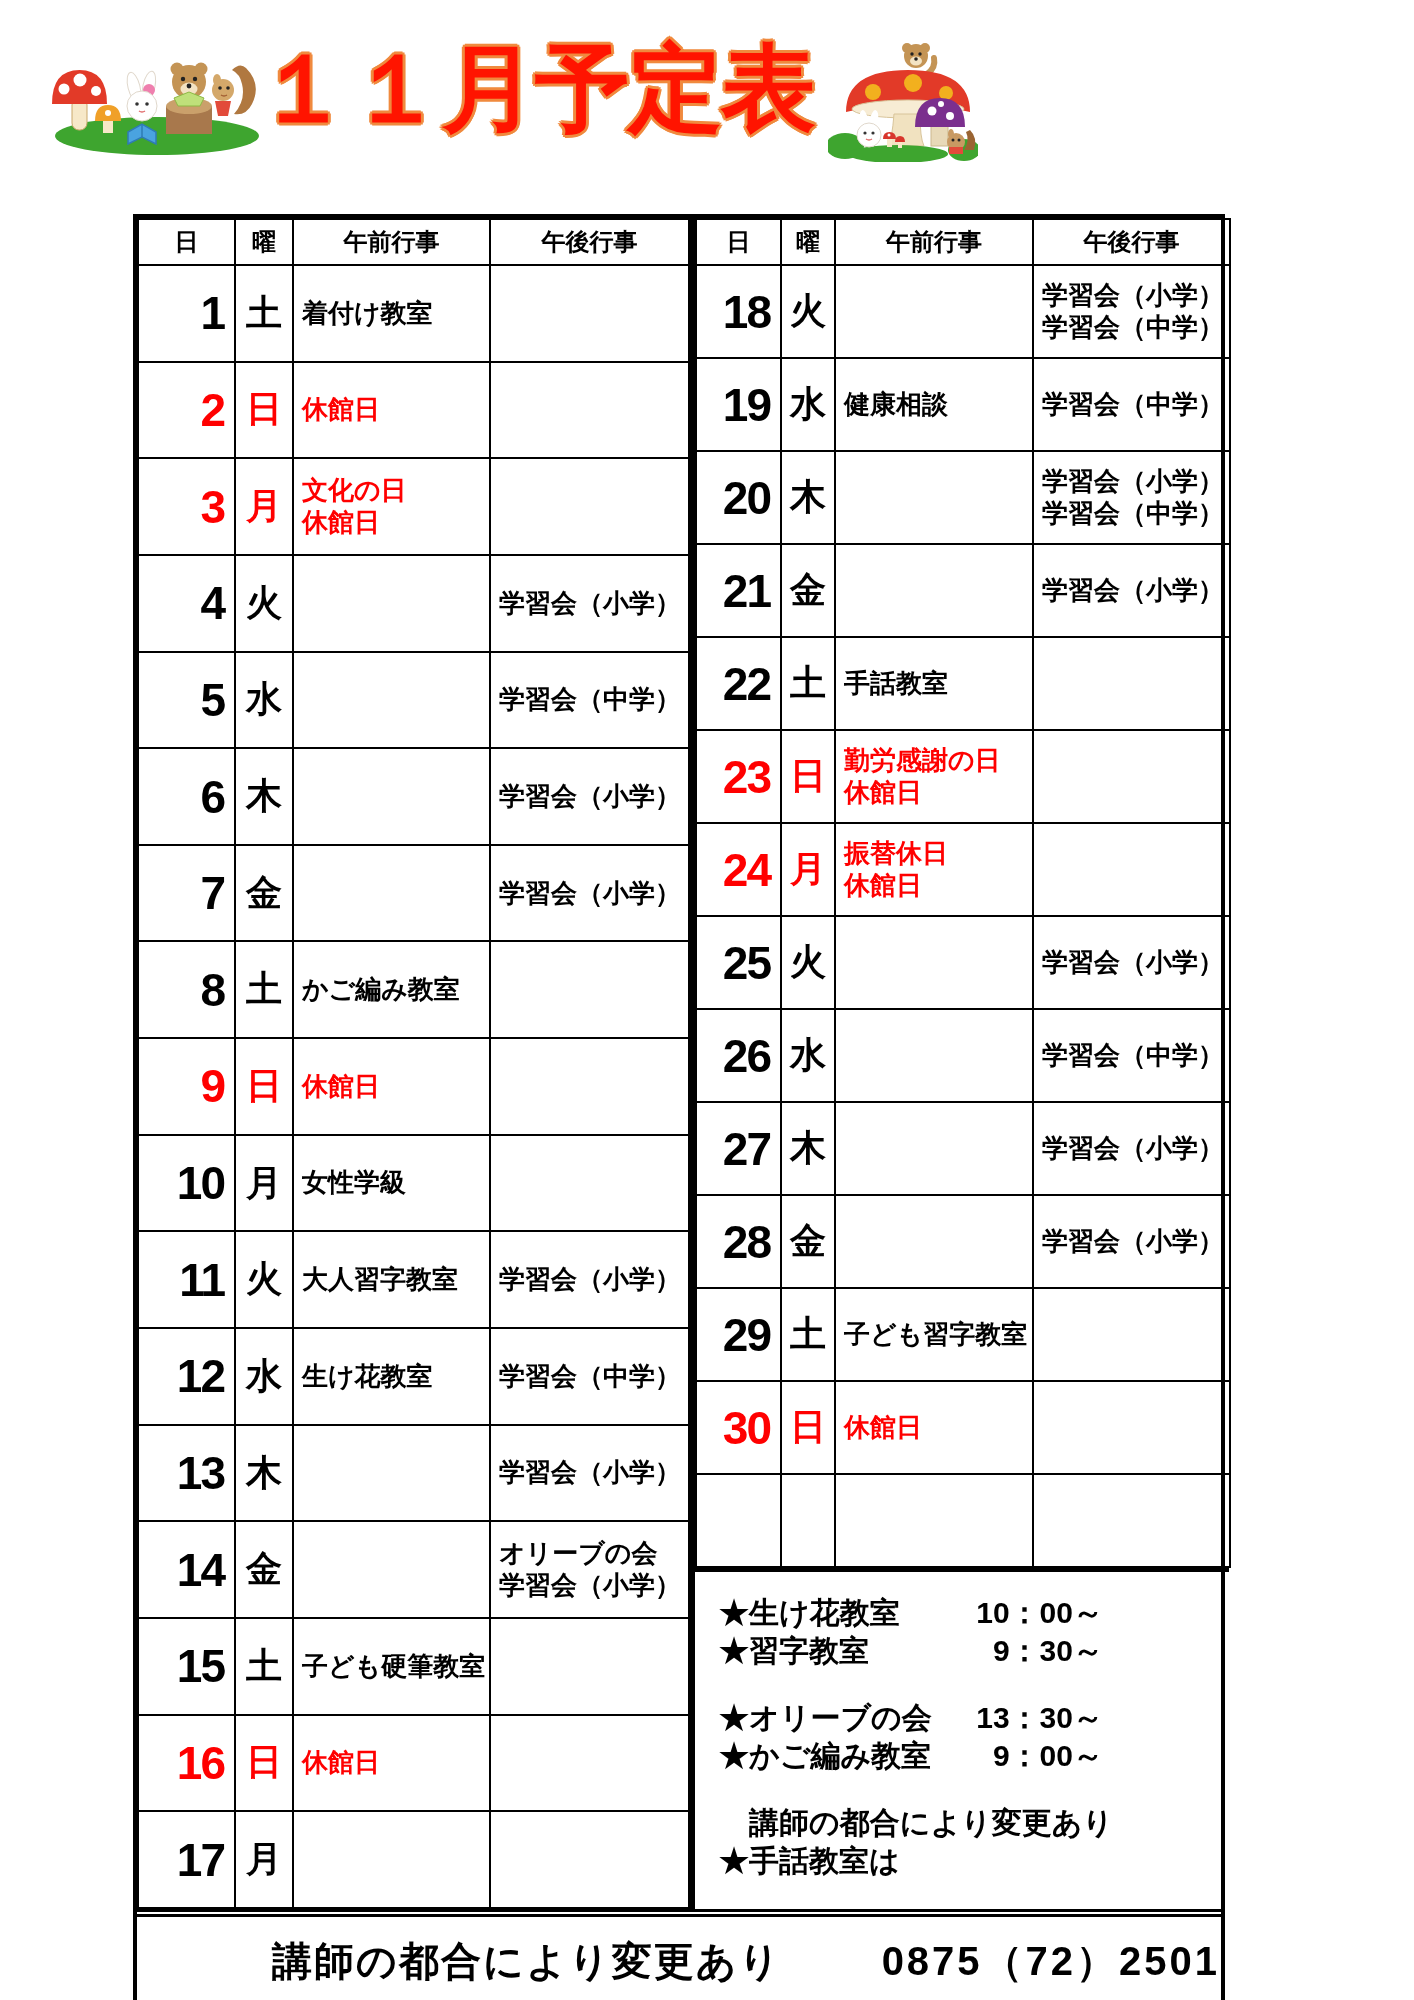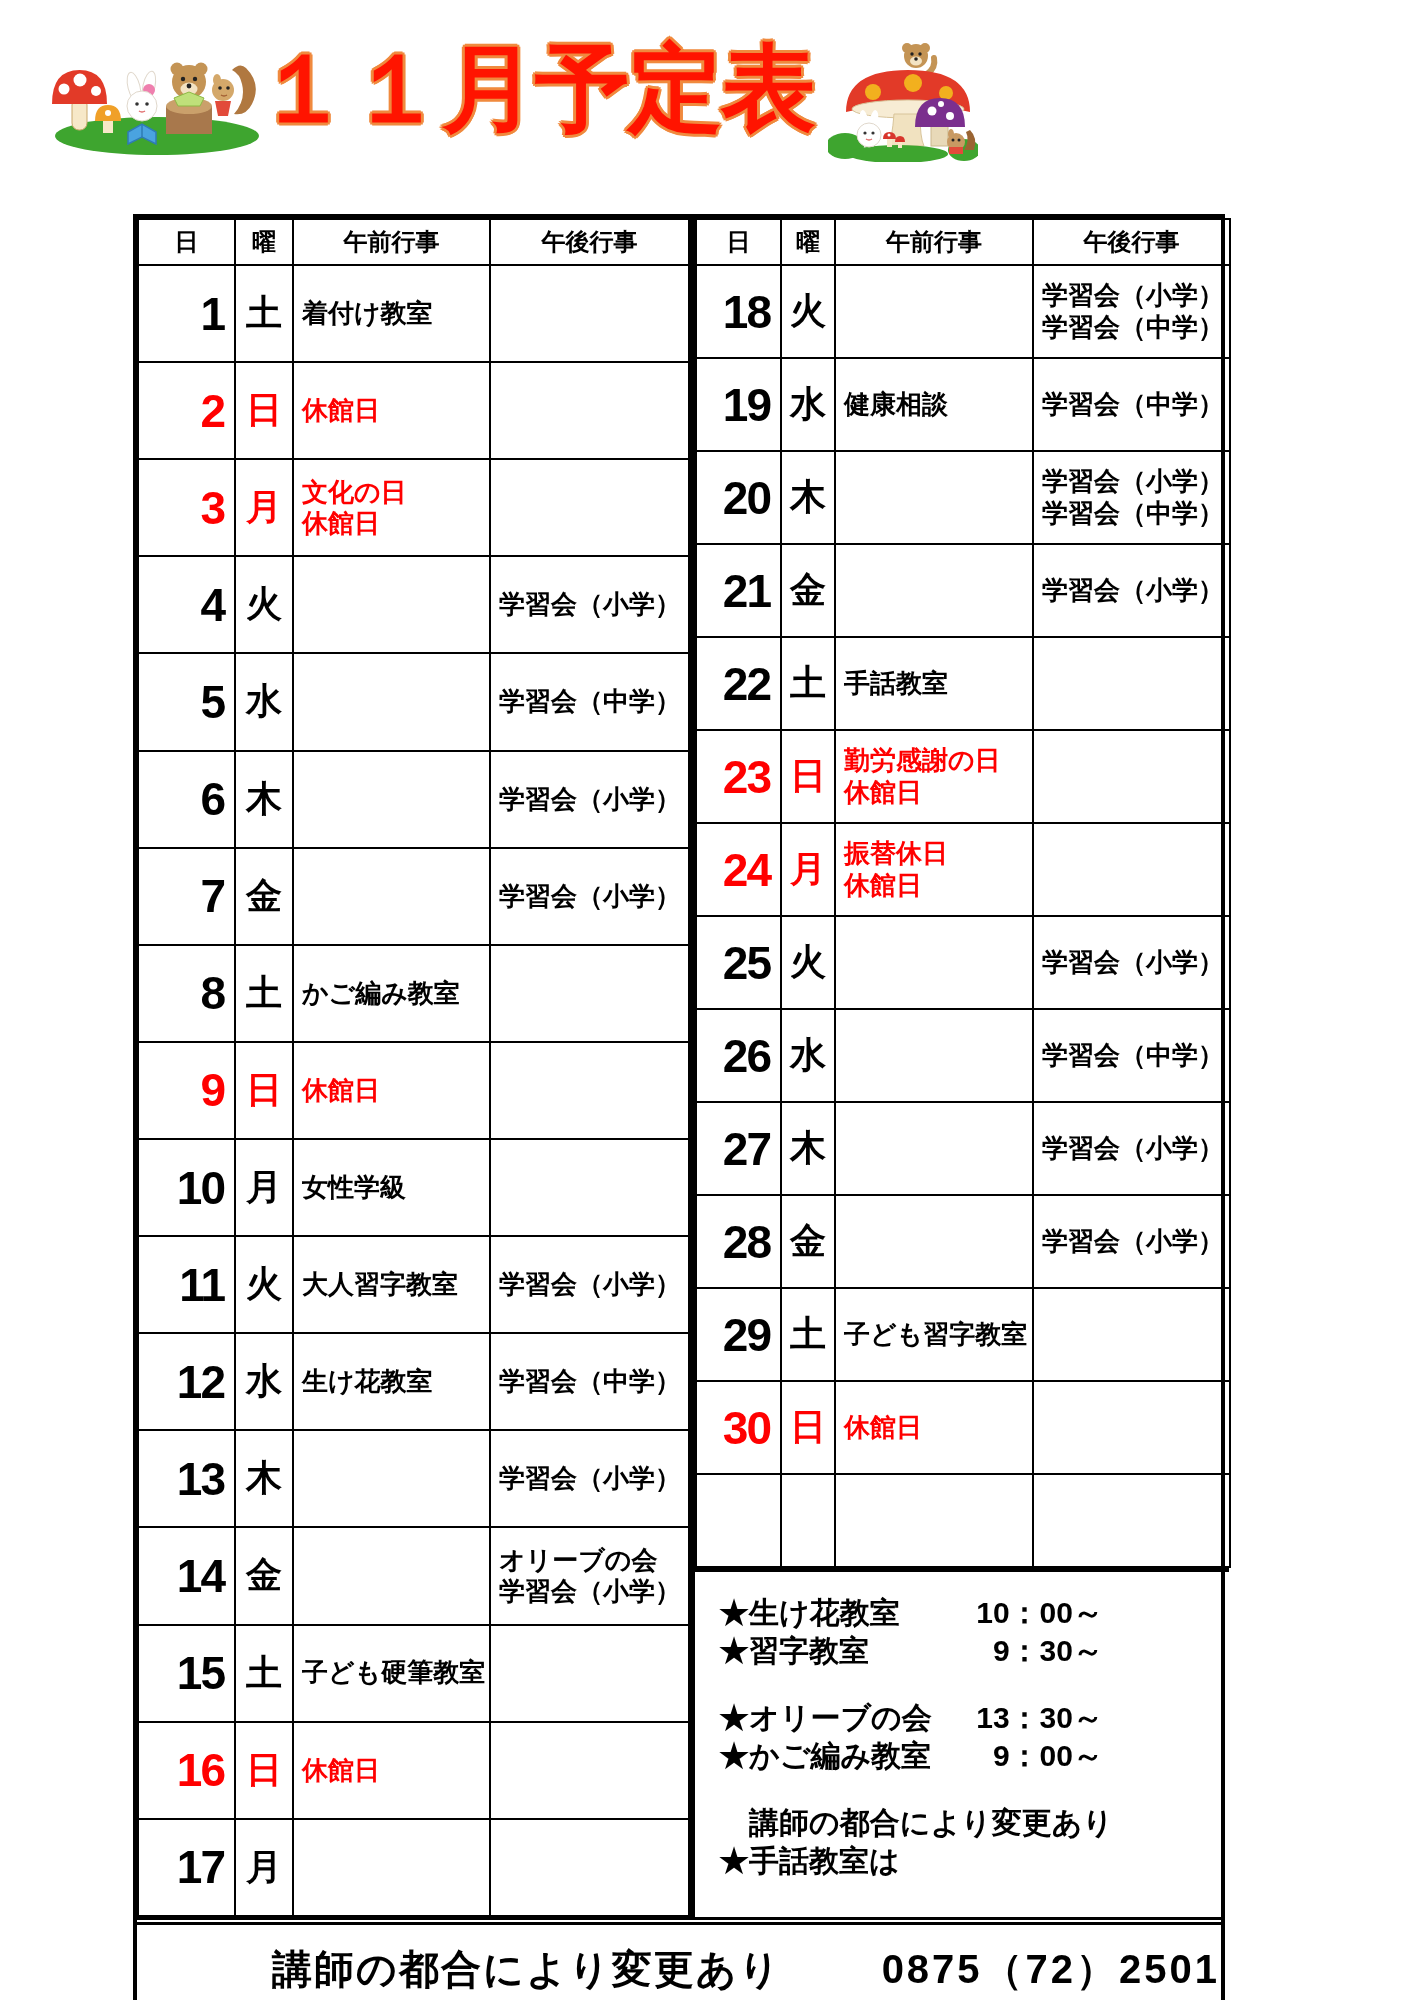--- a/index.html
+++ b/index.html
@@ -33,21 +33,21 @@
   td { font-size:26px; }
   td:nth-child(1) { text-align:right; padding-right:10px; font-size:46px; letter-spacing:-2px; }
   td:nth-child(2) { text-align:center; font-size:36px; }
   td:nth-child(3), td:nth-child(4) { text-align:left; padding-left:8px; padding-right:2px;
       white-space:pre-line; line-height:1.2; }
   tr.red td { color:#ff0000; }
   .half-left { width:551px; }
   .half-right { width:534px; }
   .half-right-wrap { width:539px; border-left:5px solid #000; display:flex; flex-direction:column; }
 
-  .notes { flex:1; border-top:4px solid #000; padding:22px 10px 8px 24px; font-size:30px; line-height:1.25; }
+  .notes { flex:1; border-top:4px solid #000; padding:22px 10px 0 24px; font-size:30px; line-height:1.25; }
   .note-group { margin-bottom:30px; }
   .note-line { white-space:pre; }
   .note-label { display:inline-block; min-width:252px; }
   .note-time  { display:inline-block; min-width:132px; text-align:right; }
 
   .footer-row { border-top:8px double #000; height:96px; display:flex; align-items:center; font-size:40px; }
   .footer-name { margin-left:135px; letter-spacing:2px; }
   .footer-phone { margin-left:100px; letter-spacing:3px; }
 </style>
 </head>

